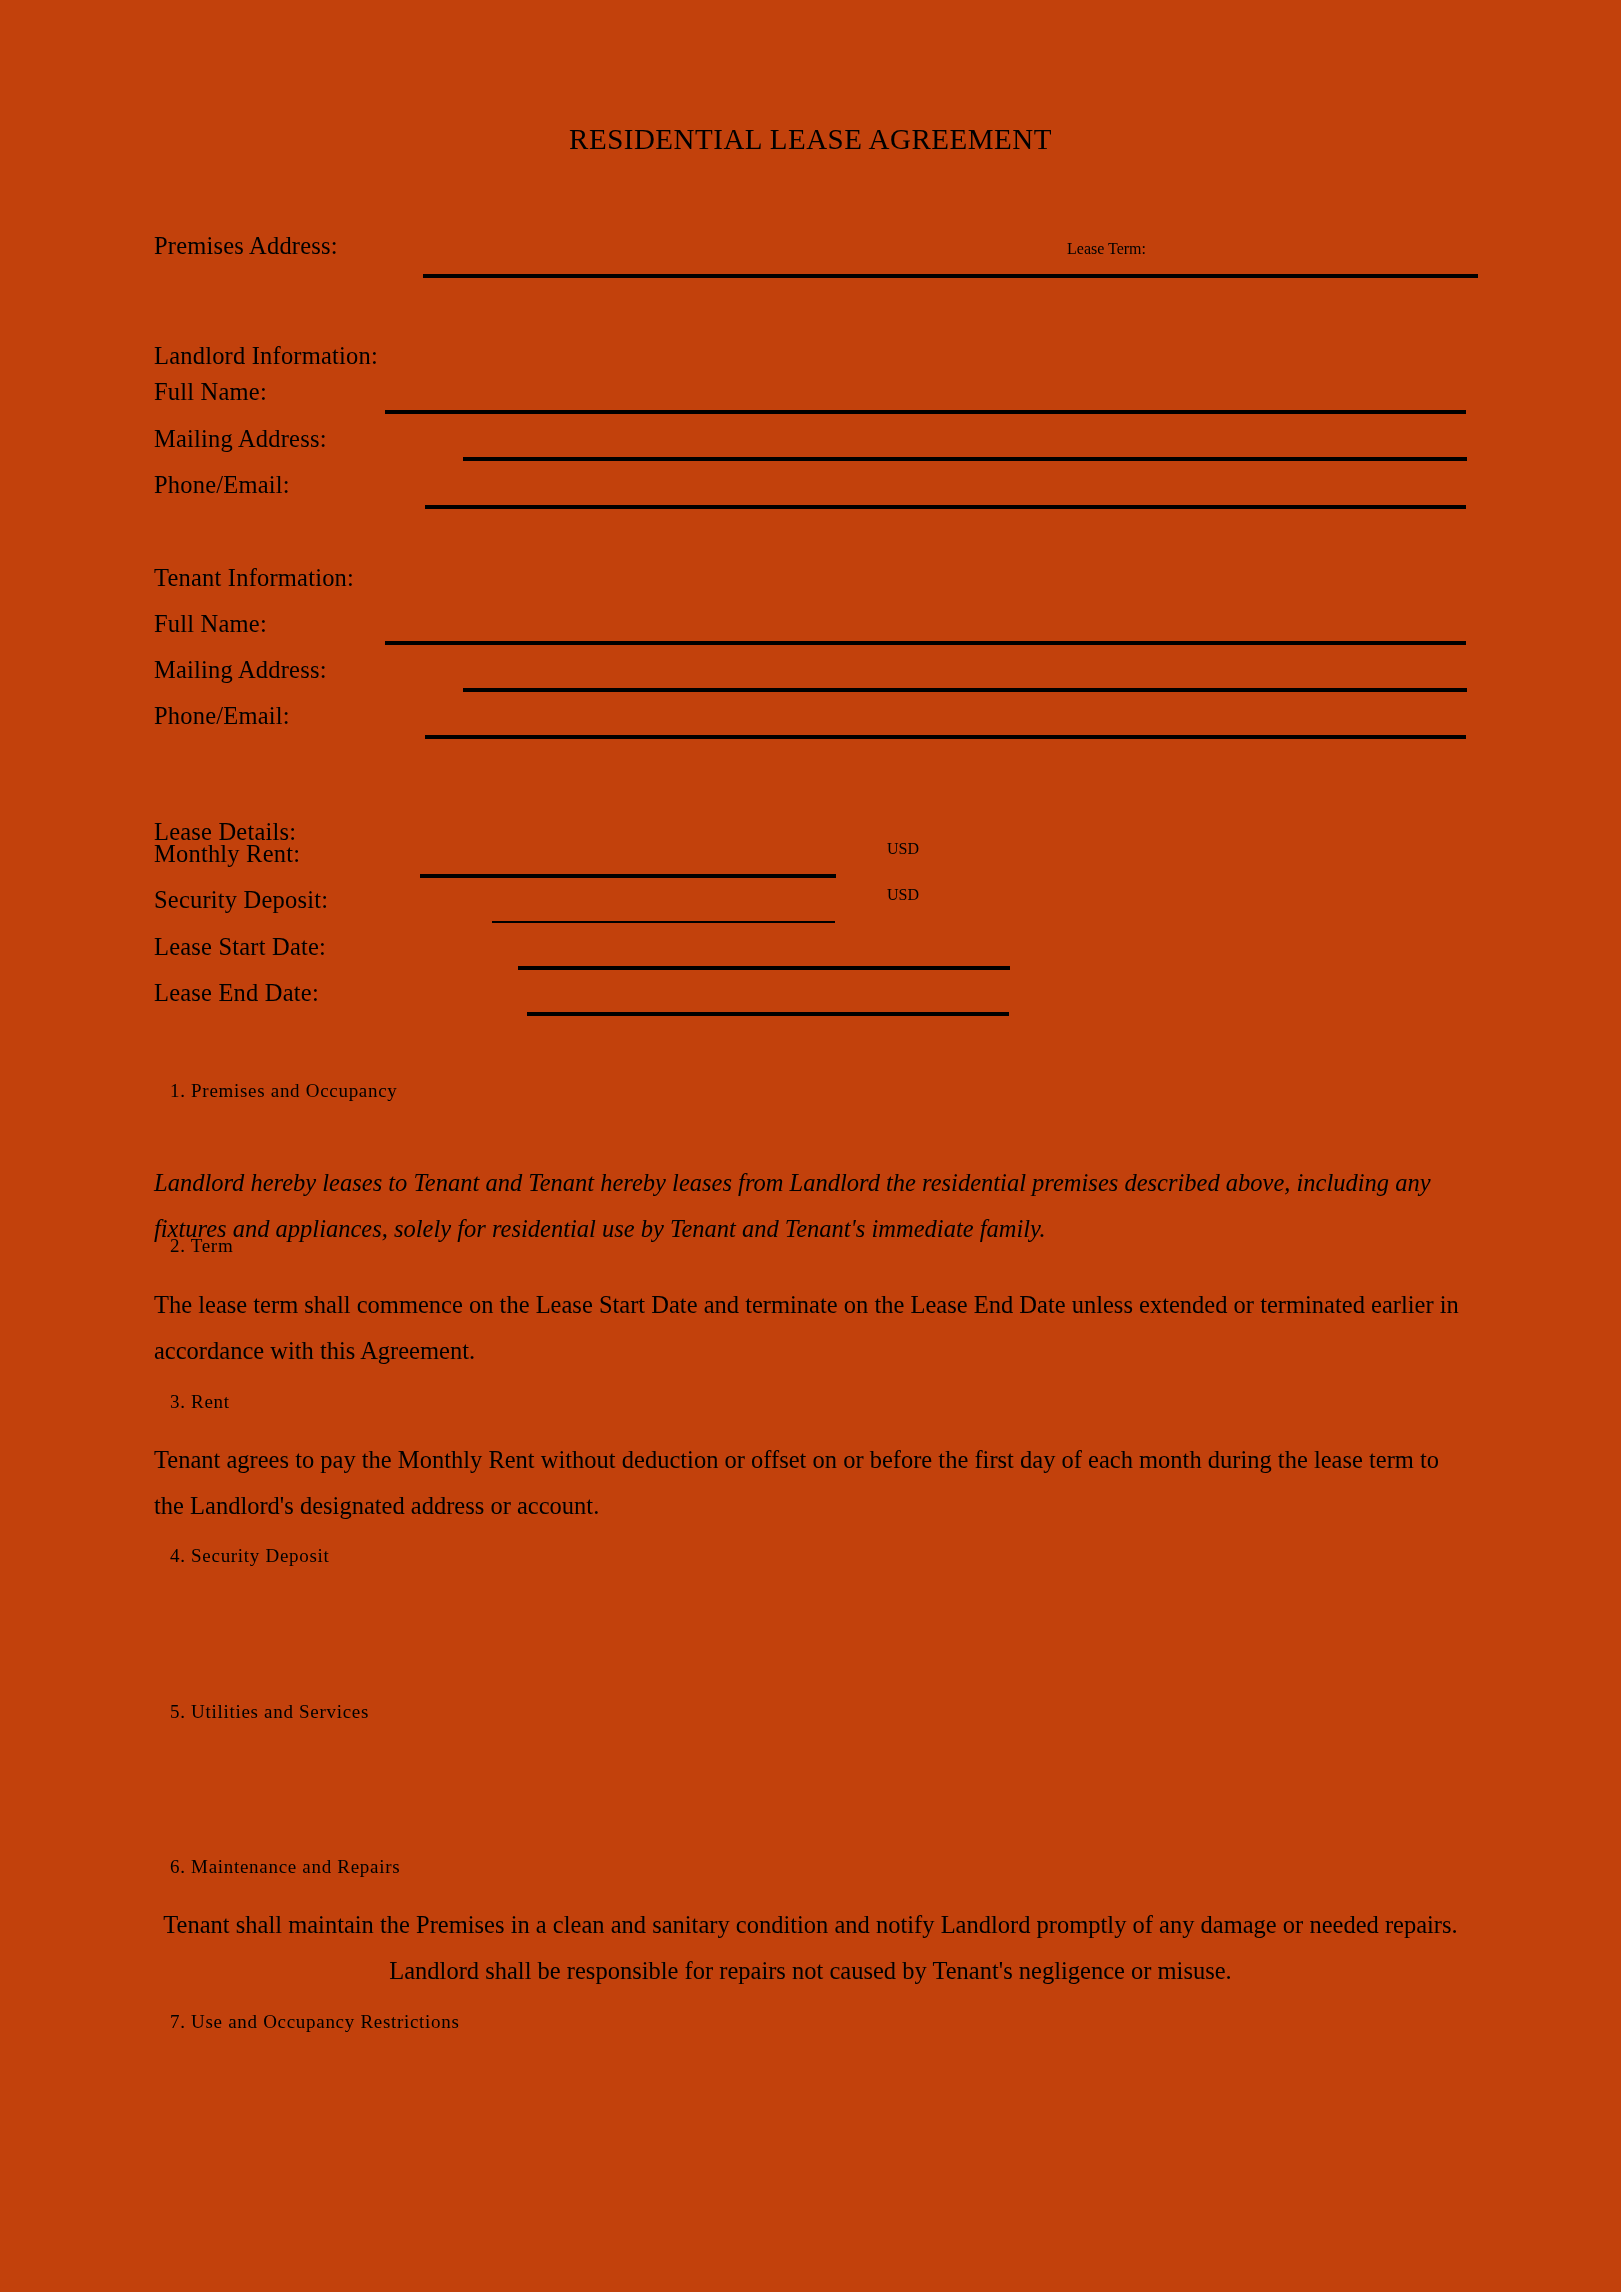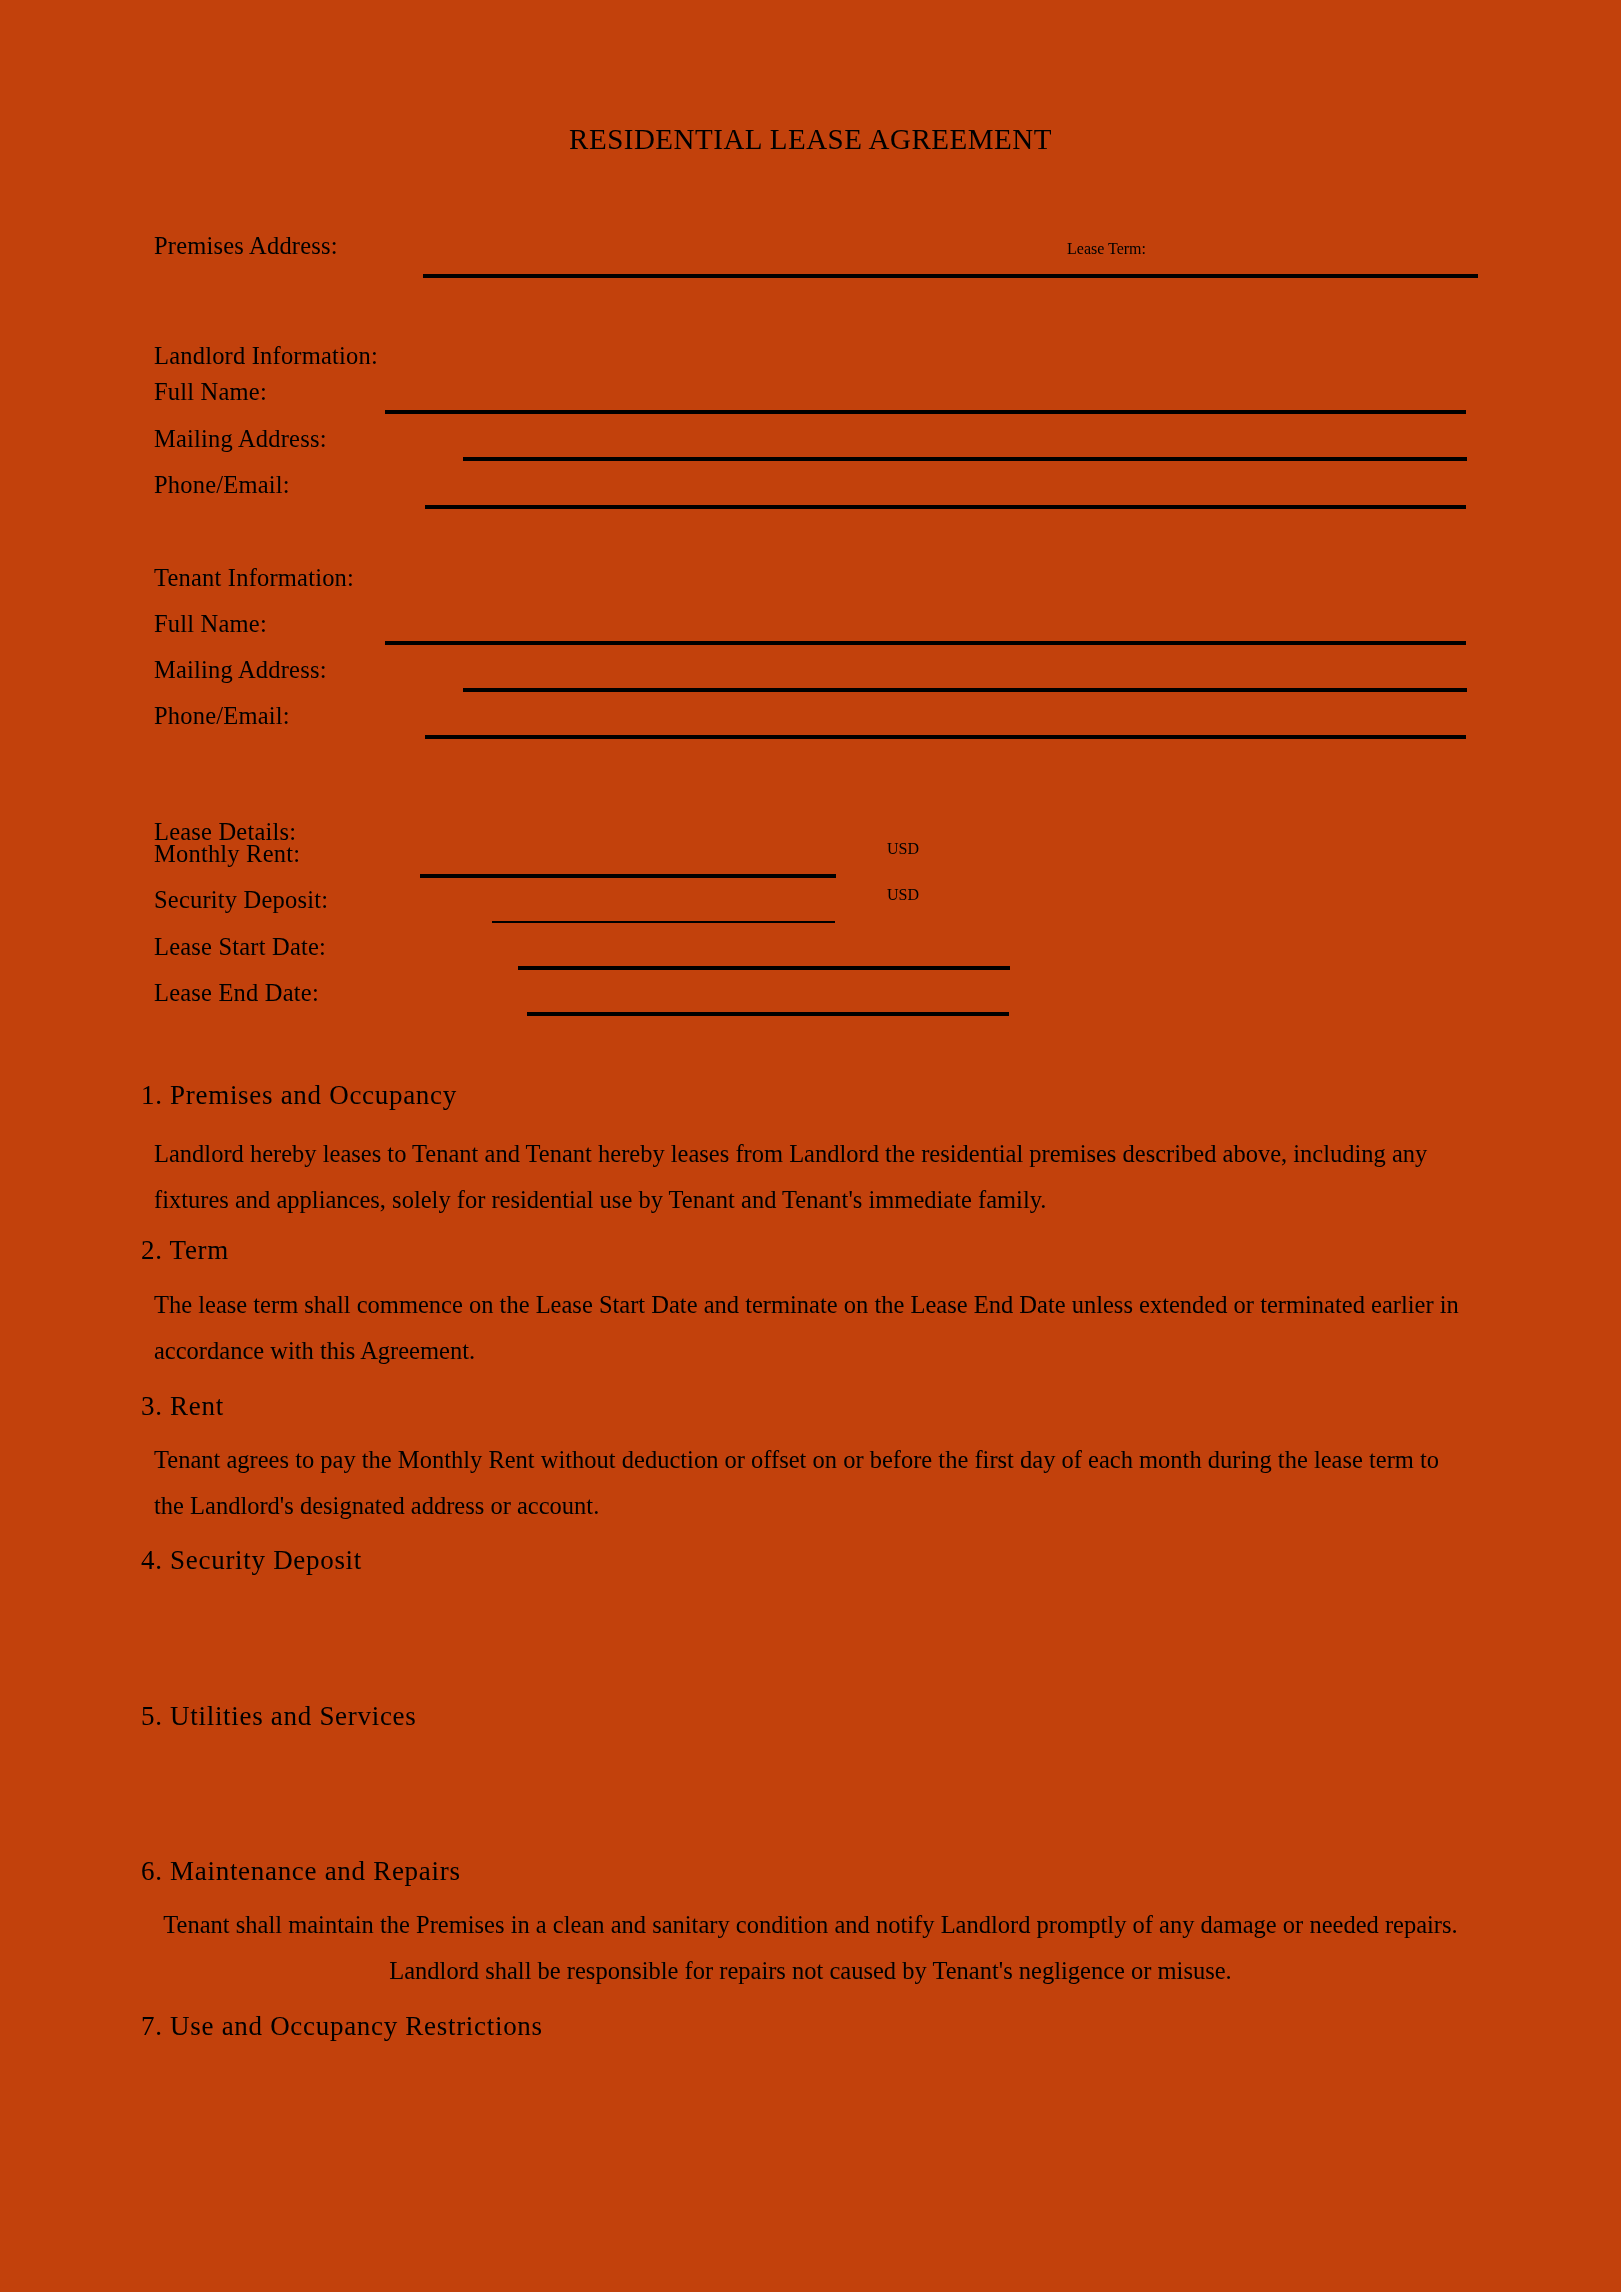--- a/index.html
+++ b/index.html
@@ -56,22 +56,22 @@
   
   .suffix {
     position: absolute;
     font-size: 16px;
     white-space: nowrap;
   }
 
   
   .clause-head {
     position: absolute;
-    left: 141px;
-    font-size: 27px;
+    left: 170px;
+    font-size: 19px;
     letter-spacing: 0.7px;
     white-space: nowrap;
   }
   .clause-body {
     position: absolute;
     left: 154px;
     width: 1313px;
     font-size: 24.5px;
     line-height: 46px;
     text-align: left;
@@ -120,21 +120,21 @@
   <div class="rule thin" style="top:921px; left:492px; width:343px;"></div>
   <div class="suffix" style="top:886px; left:887px;">USD</div>
 
   <div class="row label" style="top:933px;">Lease Start Date:</div>
   <div class="rule" style="top:966px; left:518px; width:492px;"></div>
 
   <div class="row label" style="top:979px;">Lease End Date:</div>
   <div class="rule" style="top:1012px; left:527px; width:482px;"></div>
 
   <div class="clause-head" style="top:1080px;">1. Premises and Occupancy</div>
-  <div class="clause-body" style="top:1131px;">Landlord hereby leases to Tenant and Tenant hereby leases from Landlord the residential premises described above, including any fixtures and appliances, solely for residential use by Tenant and Tenant's immediate family.</div>
+  <div class="clause-body" style="top:1160px;font-style:italic;">Landlord hereby leases to Tenant and Tenant hereby leases from Landlord the residential premises described above, including any fixtures and appliances, solely for residential use by Tenant and Tenant's immediate family.</div>
 
   <div class="clause-head" style="top:1235px;">2. Term</div>
   <div class="clause-body" style="top:1282px;">The lease term shall commence on the Lease Start Date and terminate on the Lease End Date unless extended or terminated earlier in accordance with this Agreement.</div>
 
   <div class="clause-head" style="top:1391px;">3. Rent</div>
   <div class="clause-body" style="top:1437px;">Tenant agrees to pay the Monthly Rent without deduction or offset on or before the first day of each month during the lease term to the Landlord's designated address or account.</div>
 
   <div class="clause-head" style="top:1545px;">4. Security Deposit</div>
 
   <div class="clause-head" style="top:1701px;">5. Utilities and Services</div>

